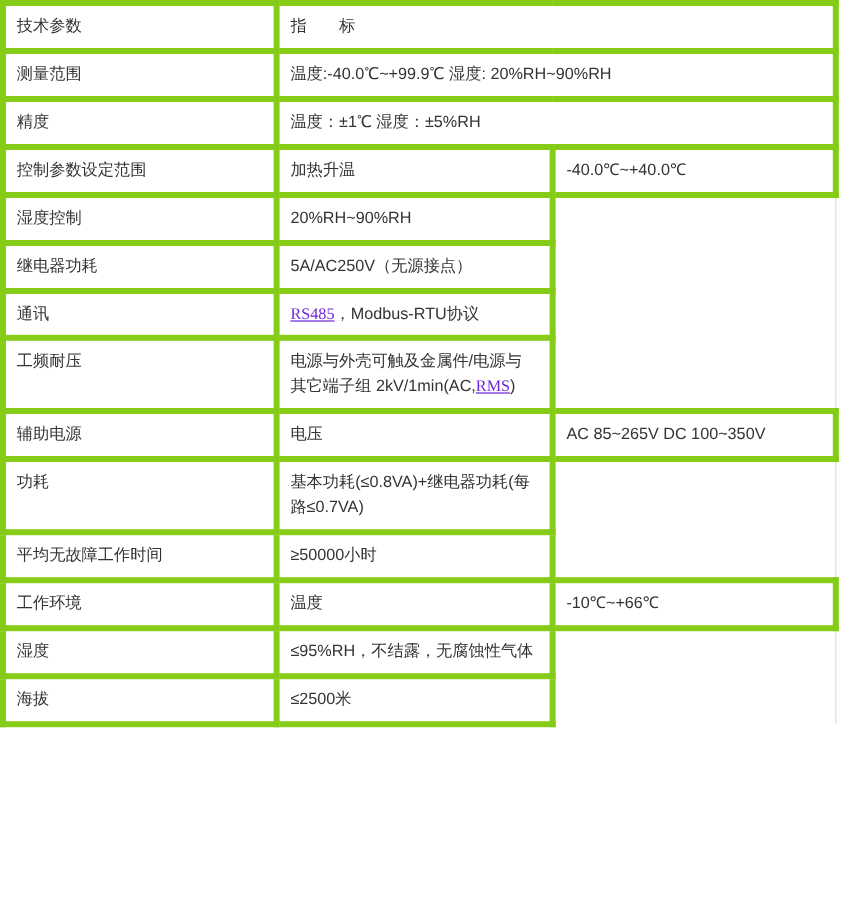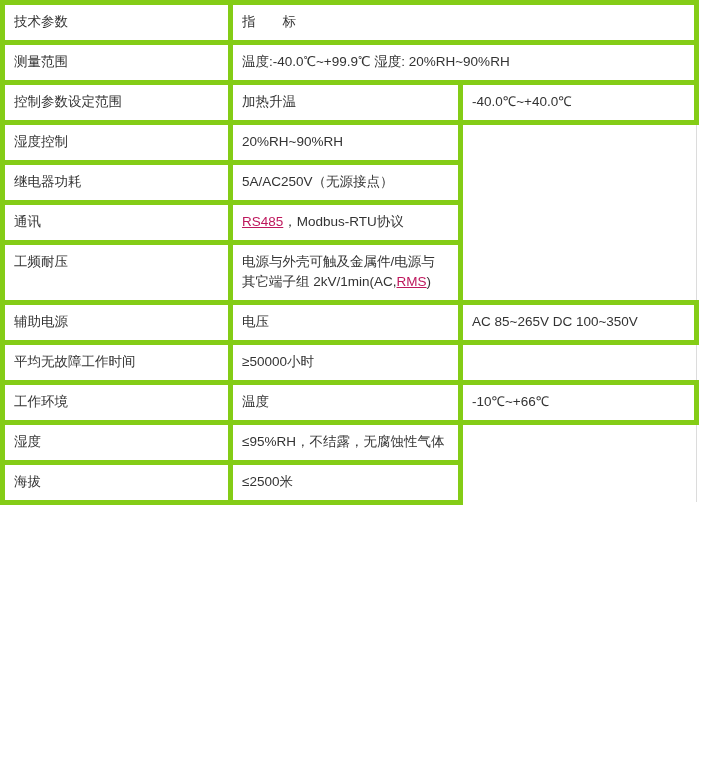--- a/index.html
+++ b/index.html
@@ -32,41 +32,46 @@
     word-wrap: break-word;
     color: #333333;
   }
   #spec-table td.empty-cell {
     border-left: 1px solid #dcdcdc;
     border-right: 1px solid #dcdcdc;
     border-top: none;
     border-bottom: none;
   }
   .lnk {
-    color: #be185d;
+    color: #6d28d9;
     text-decoration: underline;
+    font-family: Liberation Serif, serif;
   }
 </style>
 </head>
 <body>
 
 <table id="spec-table">
   <colgroup>
     <col class="c1">
     <col class="c2">
     <col class="c3">
   </colgroup>
   <tbody>
       <tr>
         <td>技术参数</td>
         <td colspan="2">指　　标</td>
       </tr>
       <tr>
         <td>测量范围</td>
         <td colspan="2">温度:-40.0℃~+99.9℃ 湿度: 20%RH~90%RH</td>
+      </tr>
+      <tr>
+        <td>精度</td>
+        <td colspan="2">温度：±1℃ 湿度：±5%RH</td>
       </tr>
       <tr>
         <td>控制参数设定范围</td>
         <td>加热升温</td>
         <td>-40.0℃~+40.0℃</td>
       </tr>
       <tr>
         <td>湿度控制</td>
         <td>20%RH~90%RH</td>
         <td class="empty-cell"></td>
@@ -85,20 +90,25 @@
         <td>工频耐压</td>
         <td>电源与外壳可触及金属件/电源与其它端子组 2kV/1min(AC,<a class="lnk">RMS</a>)</td>
         <td class="empty-cell"></td>
       </tr>
       <tr>
         <td>辅助电源</td>
         <td>电压</td>
         <td>AC 85~265V  DC 100~350V</td>
       </tr>
       <tr>
+        <td>功耗</td>
+        <td>基本功耗(≤0.8VA)+继电器功耗(每路≤0.7VA)</td>
+        <td class="empty-cell"></td>
+      </tr>
+      <tr>
         <td>平均无故障工作时间</td>
         <td>≥50000小时</td>
         <td class="empty-cell"></td>
       </tr>
       <tr>
         <td>工作环境</td>
         <td>温度</td>
         <td>-10℃~+66℃</td>
       </tr>
       <tr>

